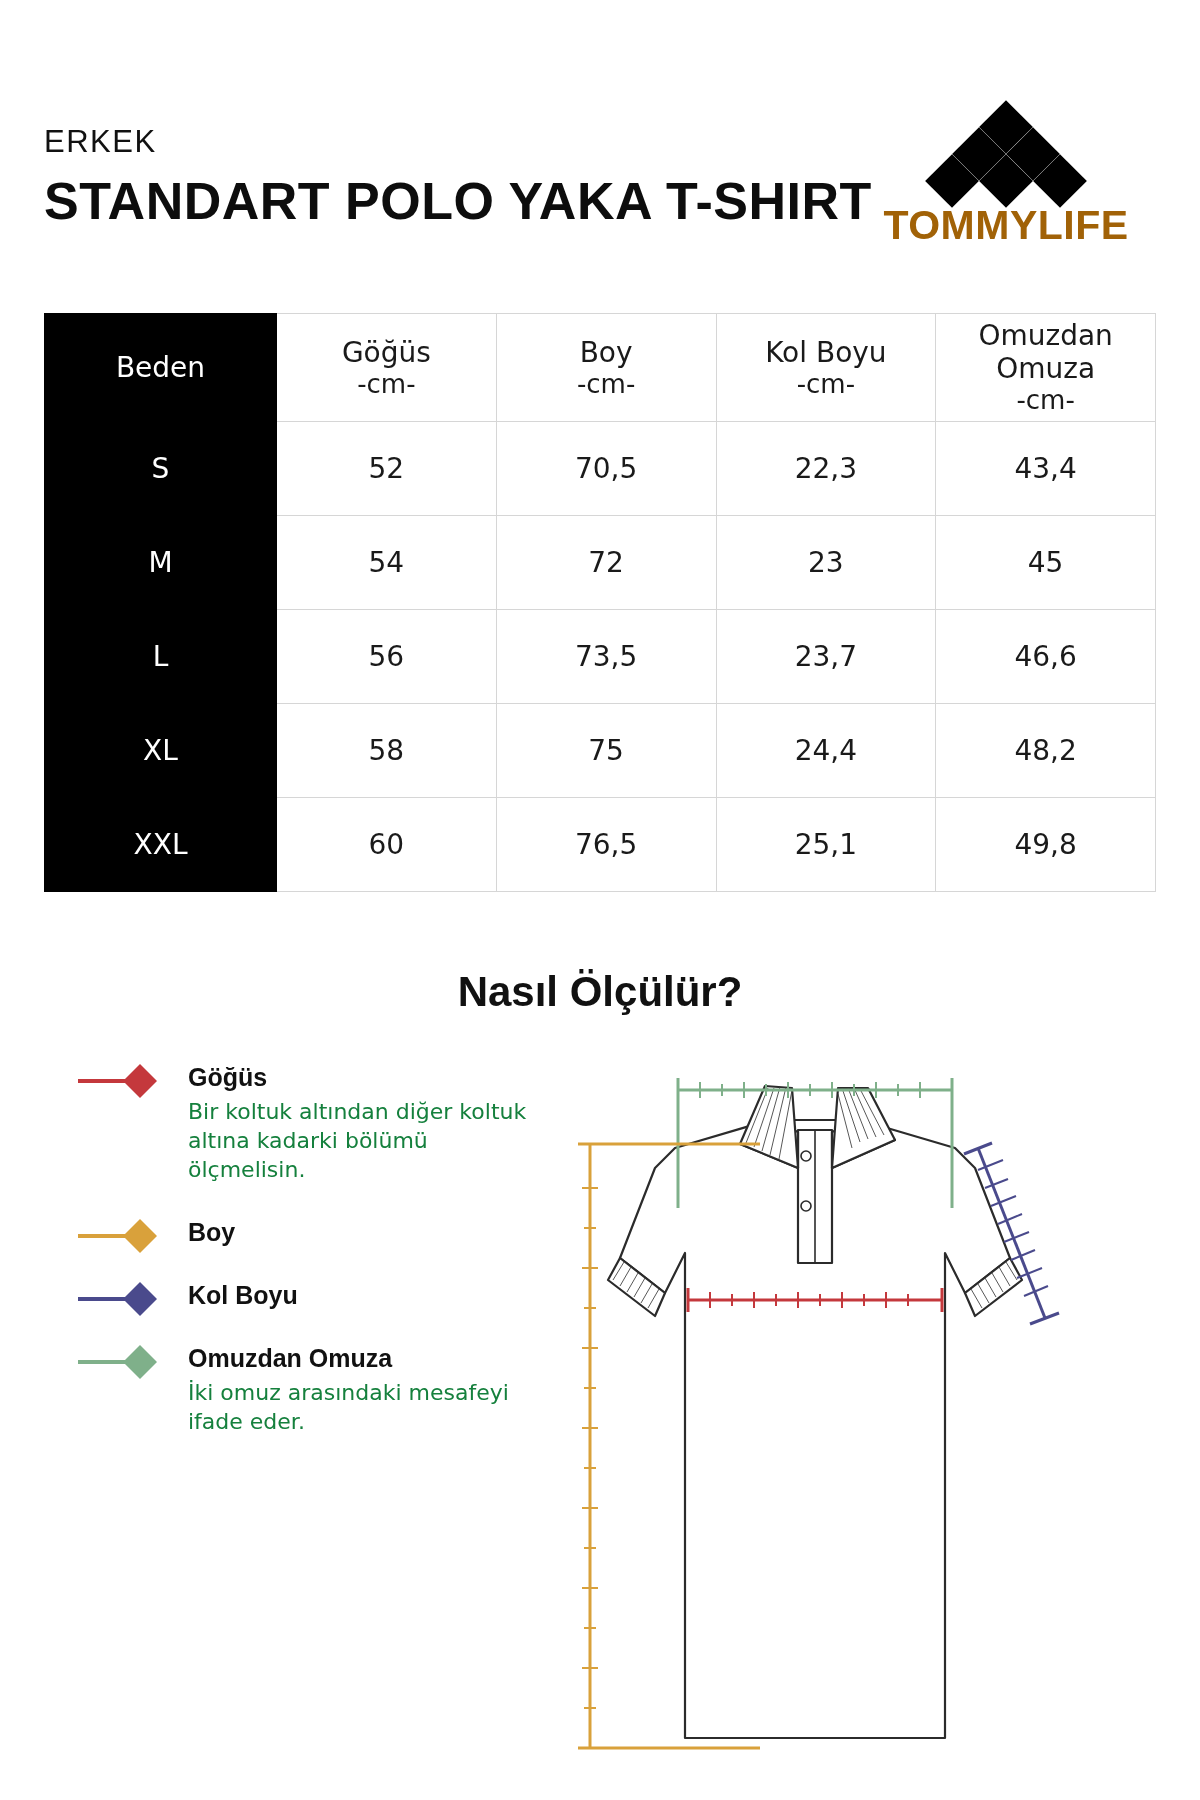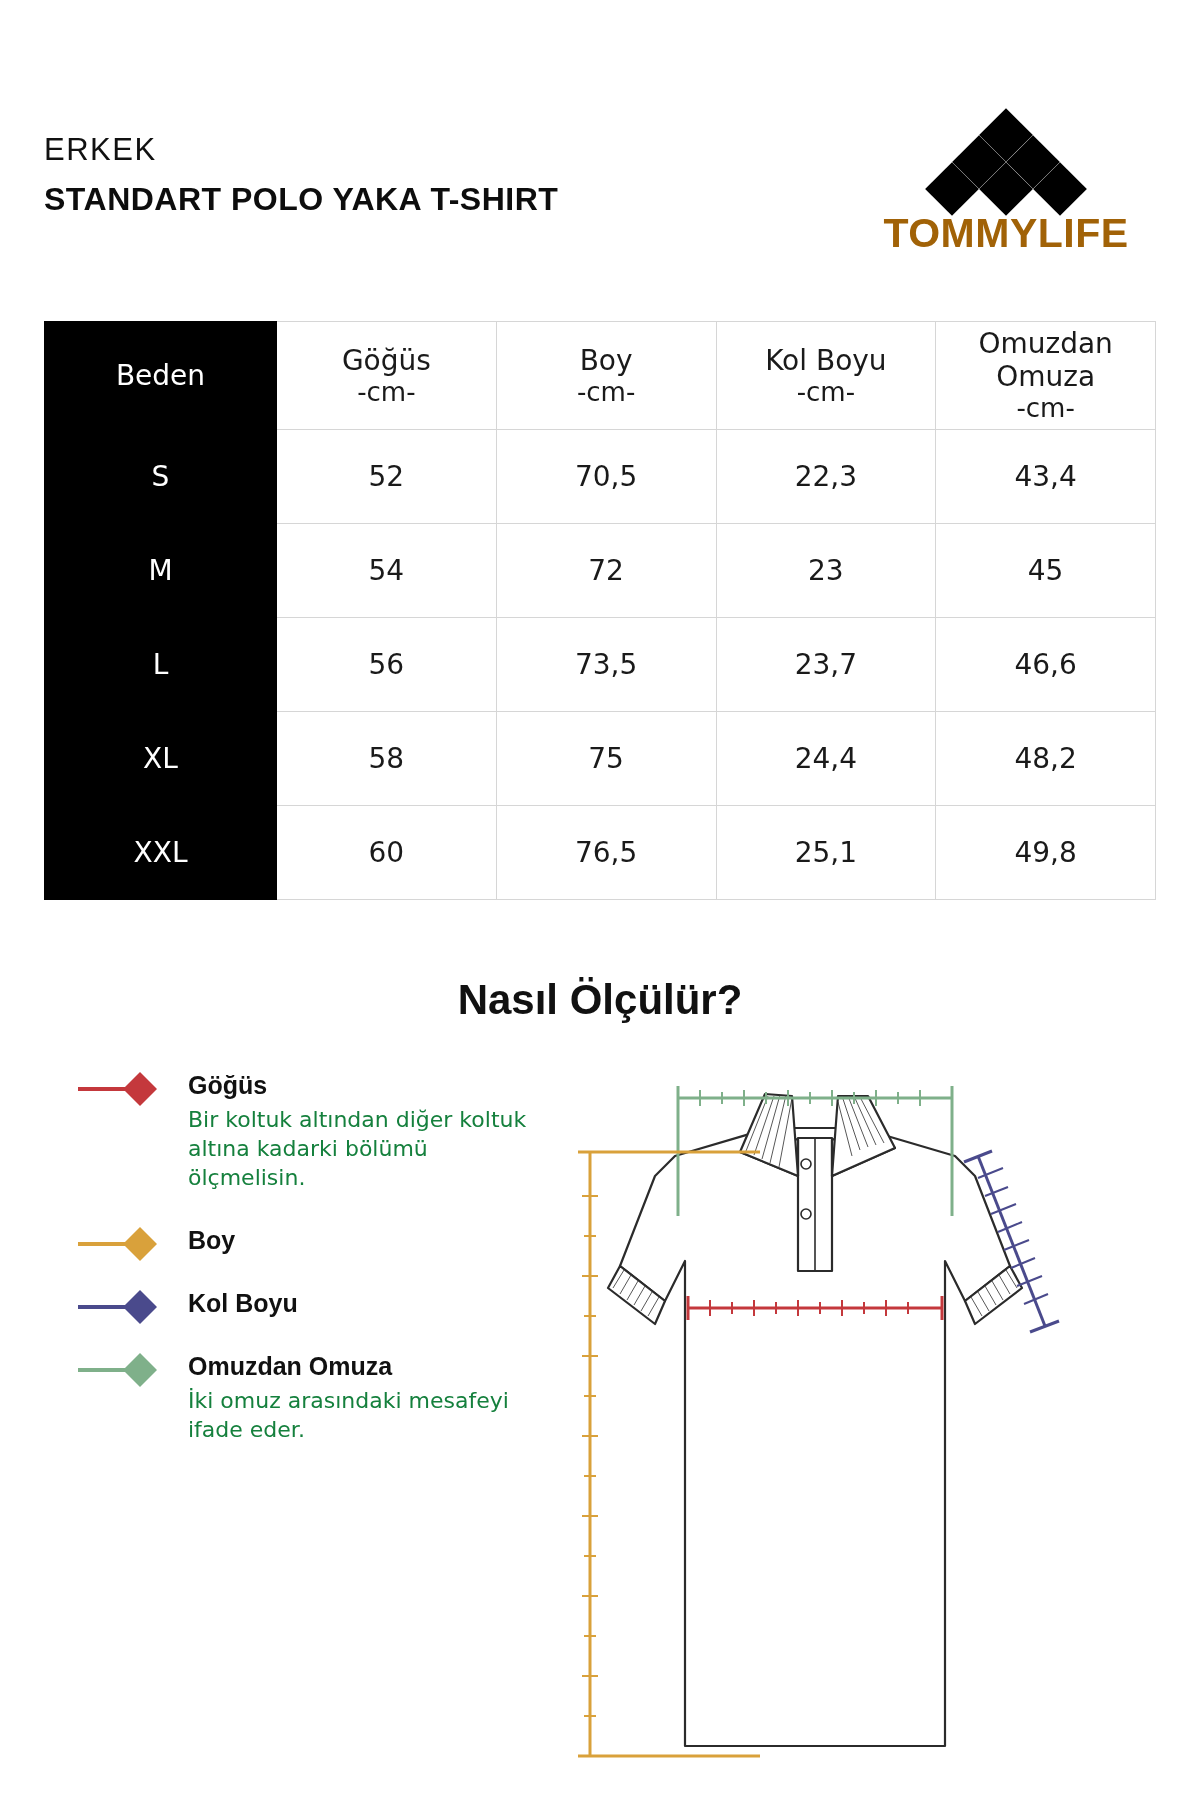--- a/index.html
+++ b/index.html
@@ -9,21 +9,21 @@
     height: 1800px;
     background: #ffffff;
     font-family: "DejaVu Sans", "Liberation Sans", sans-serif;
     color: #1a1a1a;
     position: relative;
     overflow: hidden;
   }
 
   .page {
     position: absolute;
-    left: 0; top: 16px;
+    left: 0; top: 8px;
     width: 1200px;
     height: 1282px;
   }
 
   
   .header {
     position: absolute;
     left: 44px;
     top: 118px;
     width: 1112px;
@@ -32,21 +32,21 @@
   .brand-line {
     font-size: 31px;
     letter-spacing: 1.5px;
     font-weight: 400;
     color: #111;
     font-family: "Liberation Sans", sans-serif;
     line-height: 1;
   }
   .title-line {
     margin-top: 18px;
-    font-size: 32px;
+    font-size: 52px;
     font-weight: 700;
     letter-spacing: 0.5px;
     color: #0d0d0d;
     font-family: "Liberation Sans", sans-serif;
     line-height: 1;
   }
 
   .logo-block {
     position: absolute;
     right: 0;

